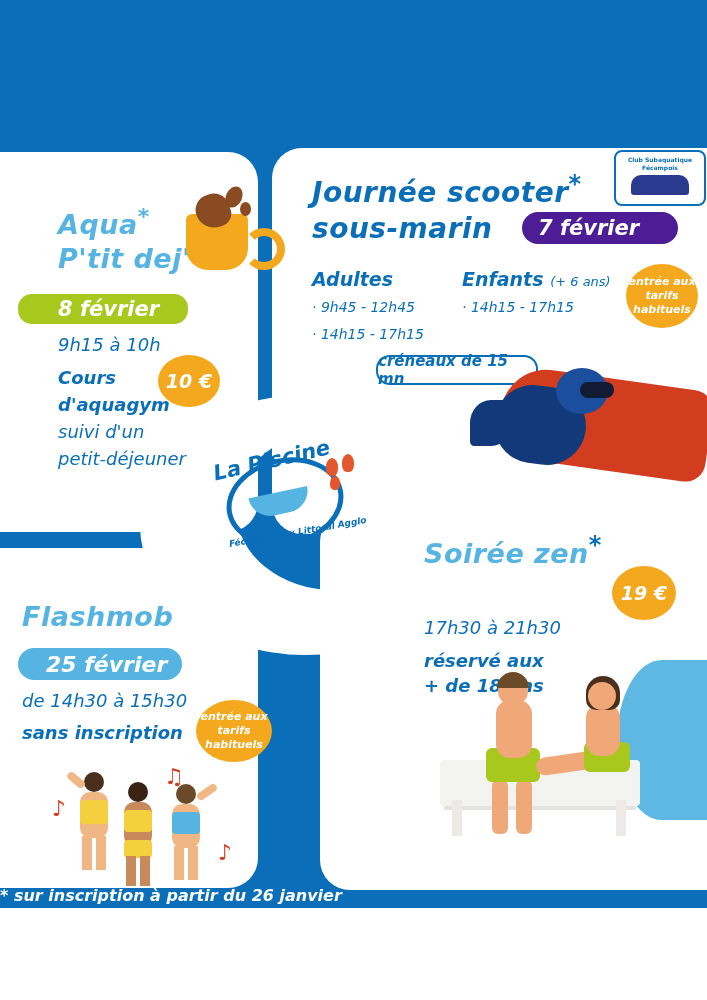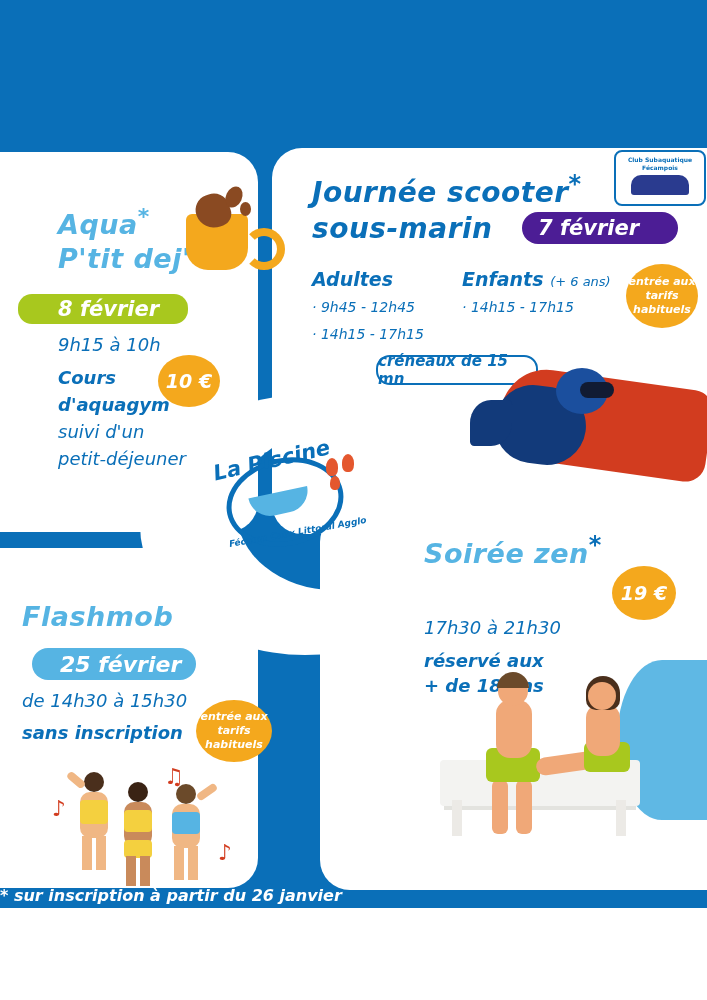--- a/index.html
+++ b/index.html
@@ -216,21 +216,21 @@
   .man-leg2{position:absolute;left:516px;top:780px;width:16px;height:54px;background:#f0a878;border-radius:6px;}
   .woman-torso{position:absolute;left:586px;top:704px;width:34px;height:52px;background:#f0a878;border-radius:14px;}
   .woman-head{position:absolute;left:588px;top:682px;width:28px;height:28px;background:#f0a878;border-radius:50%;}
   .woman-hair{position:absolute;left:586px;top:676px;width:34px;height:34px;background:#4a2f1c;border-radius:17px 17px 10px 10px;}
   .woman-suit{position:absolute;left:584px;top:742px;width:46px;height:30px;background:#a8c81e;border-radius:6px;}
   .woman-legs{position:absolute;left:536px;top:754px;width:66px;height:18px;background:#f0a878;border-radius:9px;transform:rotate(-8deg);}
 
   
   #flash-title{position:absolute;left:22px;top:600px;width:240px;}
   #flash-date{
-    left:32px;top:648px;width:136px;height:32px;
+    left:18px;top:648px;width:136px;height:32px;
     background:#56b4e3;font-size:22px;padding-left:28px;border-radius:16px;
   }
   .flash-time{
     position:absolute;left:22px;top:690px;width:220px;
     color:#0a6fb8;font-size:18px;font-style:italic;
   }
   .flash-sans{
     position:absolute;left:22px;top:722px;width:220px;
     color:#0a6fb8;font-size:18px;font-style:italic;font-weight:bold;
   }

